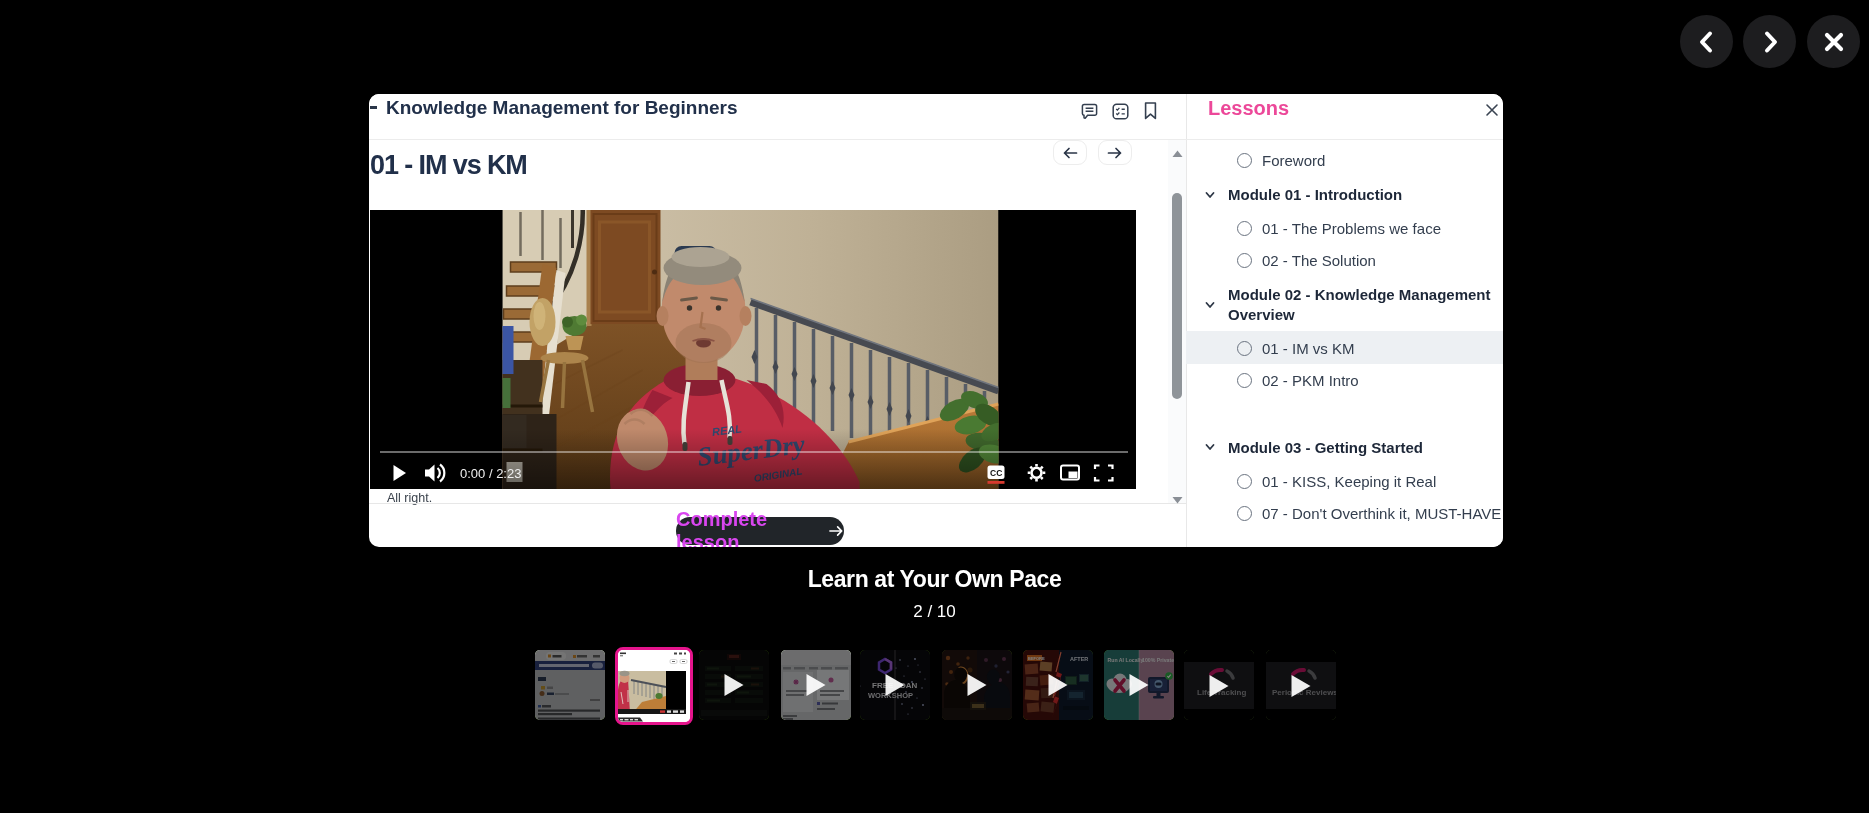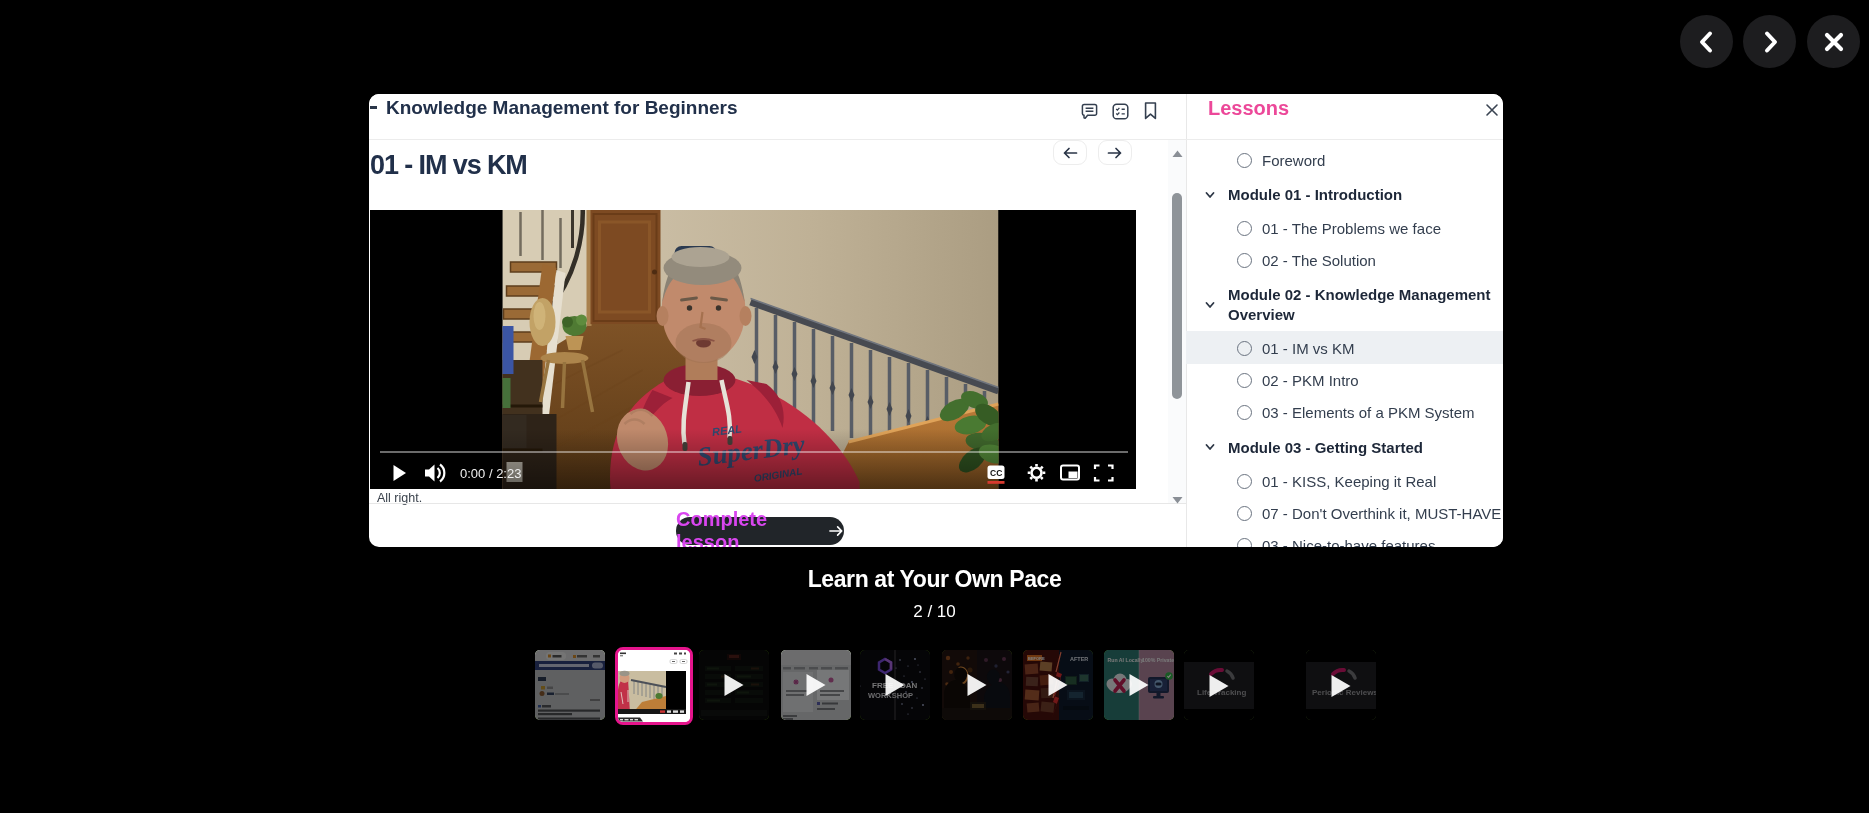--- a/index.html
+++ b/index.html
@@ -241,21 +241,21 @@
         </g>
       </g>
       <rect x="691" y="255.5" width="18" height="14" rx="2" fill="none" stroke="#fff" stroke-width="2"></rect>
       <rect x="698.5" y="261.5" width="9" height="6.5" fill="#fff"></rect>
       <g stroke="#fff" stroke-width="2.2" fill="none">
         <path d="M725,259 V255.5 H729.5 M738,255.5 H742.5 V259 M742.5,267 V270.5 H738 M729.5,270.5 H725 V267"></path>
       </g>
     </svg>
   </div>
 
-  <div class="abs" style="left:8px;top:397px;font-size:12.5px;color:#3a424c;">All right.</div>
+  <div class="abs" style="left:18px;top:397px;font-size:12.5px;color:#3a424c;">All right.</div>
   <div class="abs" style="left:0;top:409px;width:817px;height:1px;background:#e7e7e7;"></div>
   <div class="abs" style="left:307px;top:423px;width:168px;height:28px;border-radius:14px;background:#212529;
        display:flex;align-items:center;justify-content:center;">
     <span style="color:#d946ef;font-size:20px;font-weight:bold;">Complete lesson</span>
     <svg width="16" height="12" viewBox="0 0 16 12" style="margin-left:8px;">
         <path d="M1 6 H14 M9.5 1.5 L14 6 L9.5 10.5" fill="none" stroke="#fff" stroke-width="1.8" stroke-linecap="round" stroke-linejoin="round"></path>
       </svg>
   </div>
 
   <div class="abs" style="left:799px;top:46px;width:18px;height:363px;background:#fafbfc;"></div>
@@ -299,41 +299,33 @@
     </svg>
   <div class="abs" style="left:859px;top:191px;width:272px;font-size:15px;font-weight:bold;color:#1d2738;line-height:19.5px;">Module 02 - Knowledge Management Overview</div>
   <div class="lrow" style="top:238px;">
       <span class="lcirc"></span>
       <span class="ltxt">01 - IM vs KM</span>
     </div>
   <div class="lrow" style="top:270.5px;">
       <span class="lcirc"></span>
       <span class="ltxt">02 - PKM Intro</span>
     </div>
-  <div class="lrow" style="top:302.5px;">
-      <span class="lcirc"></span>
-      <span class="ltxt">03 - Elements of a PKM System</span>
-    </div>
   <svg class="lchev" style="top:346px;" viewBox="0 0 14 14">
       <path d="M3.5 5 L7 9 L10.5 5" fill="none" stroke="#2d3746" stroke-width="1.8" stroke-linecap="round" stroke-linejoin="round"></path>
     </svg>
   <div class="lrow" style="top:337px;">
       <span class="lmod">Module 03 - Getting Started</span>
     </div>
   <div class="lrow" style="top:371.5px;">
       <span class="lcirc"></span>
       <span class="ltxt">01 - KISS, Keeping it Real</span>
     </div>
   <div class="lrow" style="top:403.5px;">
       <span class="lcirc"></span>
       <span class="ltxt">07 - Don't Overthink it, MUST-HAVE</span>
-    </div>
-  <div class="lrow" style="top:435px;">
-      <span class="lcirc"></span>
-      <span class="ltxt">03 - Nice-to-have features</span>
     </div>
 </div>
 
 <div class="abs" style="left:0;top:566px;width:1869px;text-align:center;color:#fff;font-size:23px;font-weight:bold;letter-spacing:-0.4px;">Learn at Your Own Pace</div>
 <div class="abs" style="left:0;top:602px;width:1869px;text-align:center;color:#ffffff;font-size:17px;">2 / 10</div>
 
 <div class="thumb" style="left:535px;">
   <svg width="70" height="70" viewBox="0 0 70 70">
     <rect width="70" height="70" fill="#bfc0c2"></rect>
     <rect width="70" height="11" fill="#d8d9da"></rect>
@@ -612,21 +604,21 @@
     <rect width="70" height="12" fill="#000"></rect>
     <rect y="59" width="70" height="11" fill="#000"></rect>
     <path d="M27,24 A 13,13 0 0 1 38,20" fill="none" stroke="#d5196c" stroke-width="4" stroke-linecap="round"></path>
     <path d="M43,21 A 12,12 0 0 1 49,28" fill="none" stroke="#77777b" stroke-width="3.5" stroke-linecap="round"></path>
     <text x="13" y="45" font-size="8" font-weight="bold" fill="#9b9b9f" font-family="Liberation Sans,sans-serif">Life Tracking</text>
   </svg>
   <div class="dim"></div>
   <div class="playtri" style="top:36px;"></div>
 </div>
 
-<div class="thumb" style="left:1266.1px;margin-left:40px;">
+<div class="thumb" style="left:1266.1px;">
   <svg width="70" height="70" viewBox="0 0 70 70">
     <rect width="70" height="70" fill="#1f1f23"></rect>
     <rect width="70" height="12" fill="#000"></rect>
     <rect y="59" width="70" height="11" fill="#000"></rect>
     <path d="M27,24 A 13,13 0 0 1 38,20" fill="none" stroke="#d5196c" stroke-width="4" stroke-linecap="round"></path>
     <path d="M43,21 A 12,12 0 0 1 49,28" fill="none" stroke="#77777b" stroke-width="3.5" stroke-linecap="round"></path>
     <text x="6" y="45" font-size="8" font-weight="bold" fill="#9b9b9f" font-family="Liberation Sans,sans-serif">Periodic Reviews</text>
   </svg>
   <div class="dim"></div>
   <div class="playtri" style="top:36px;"></div>

